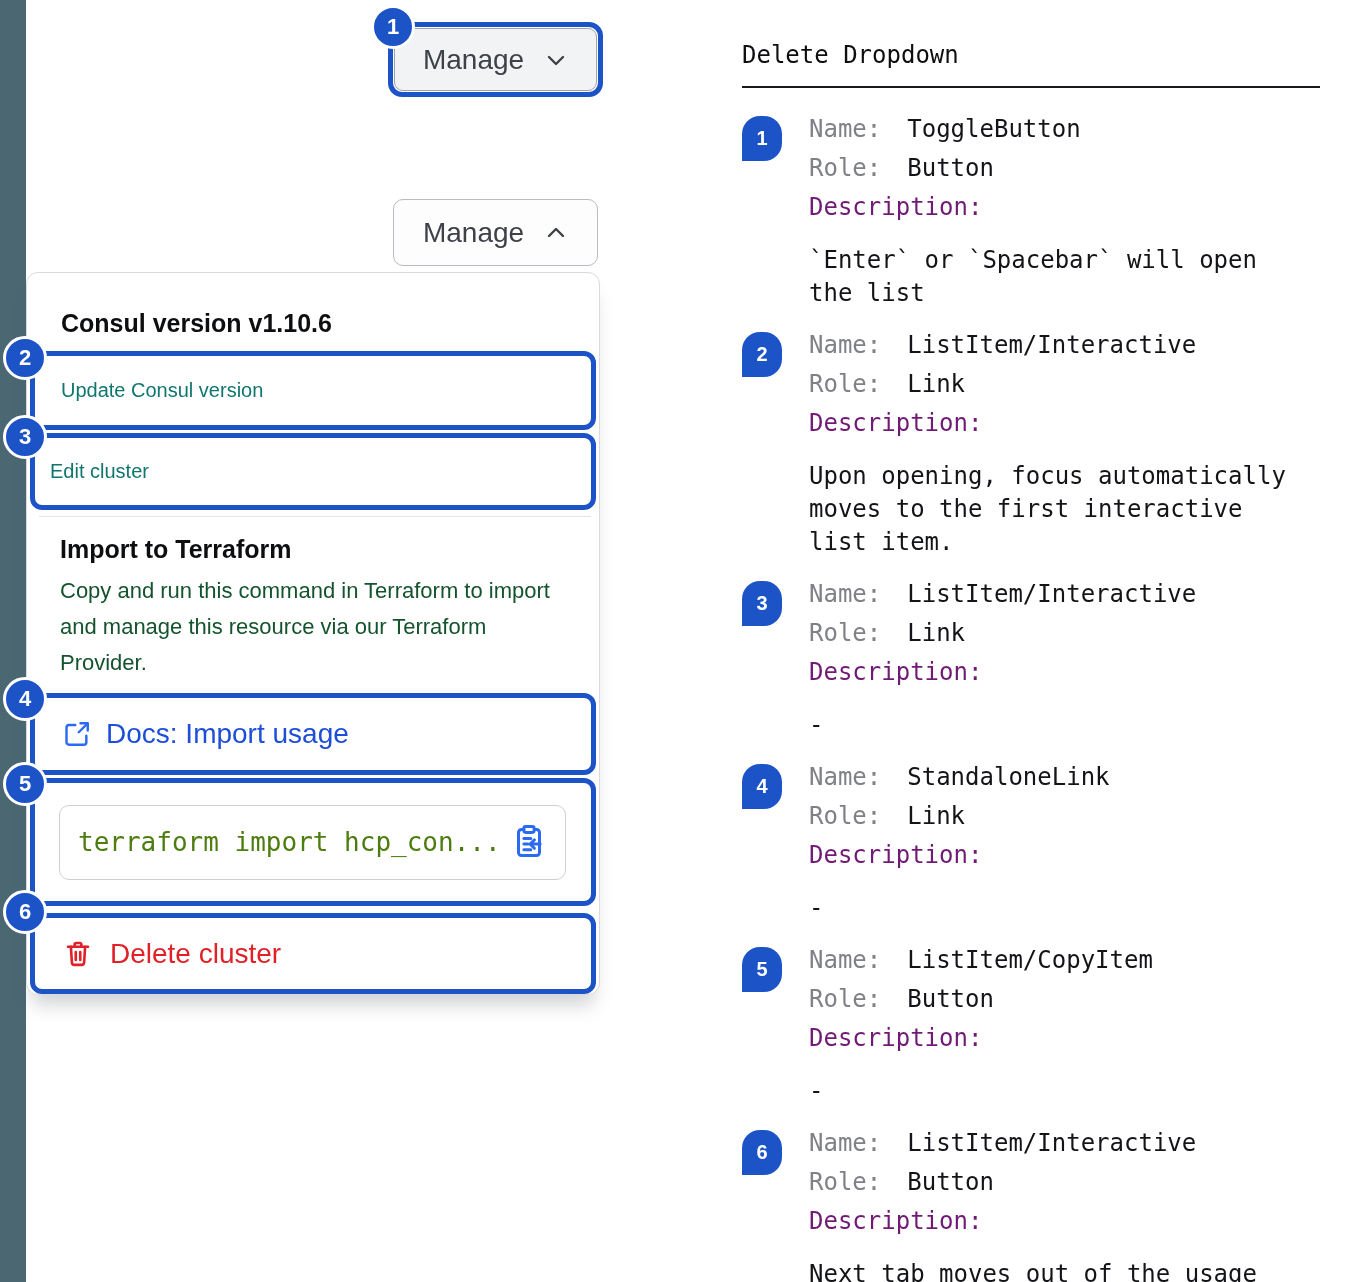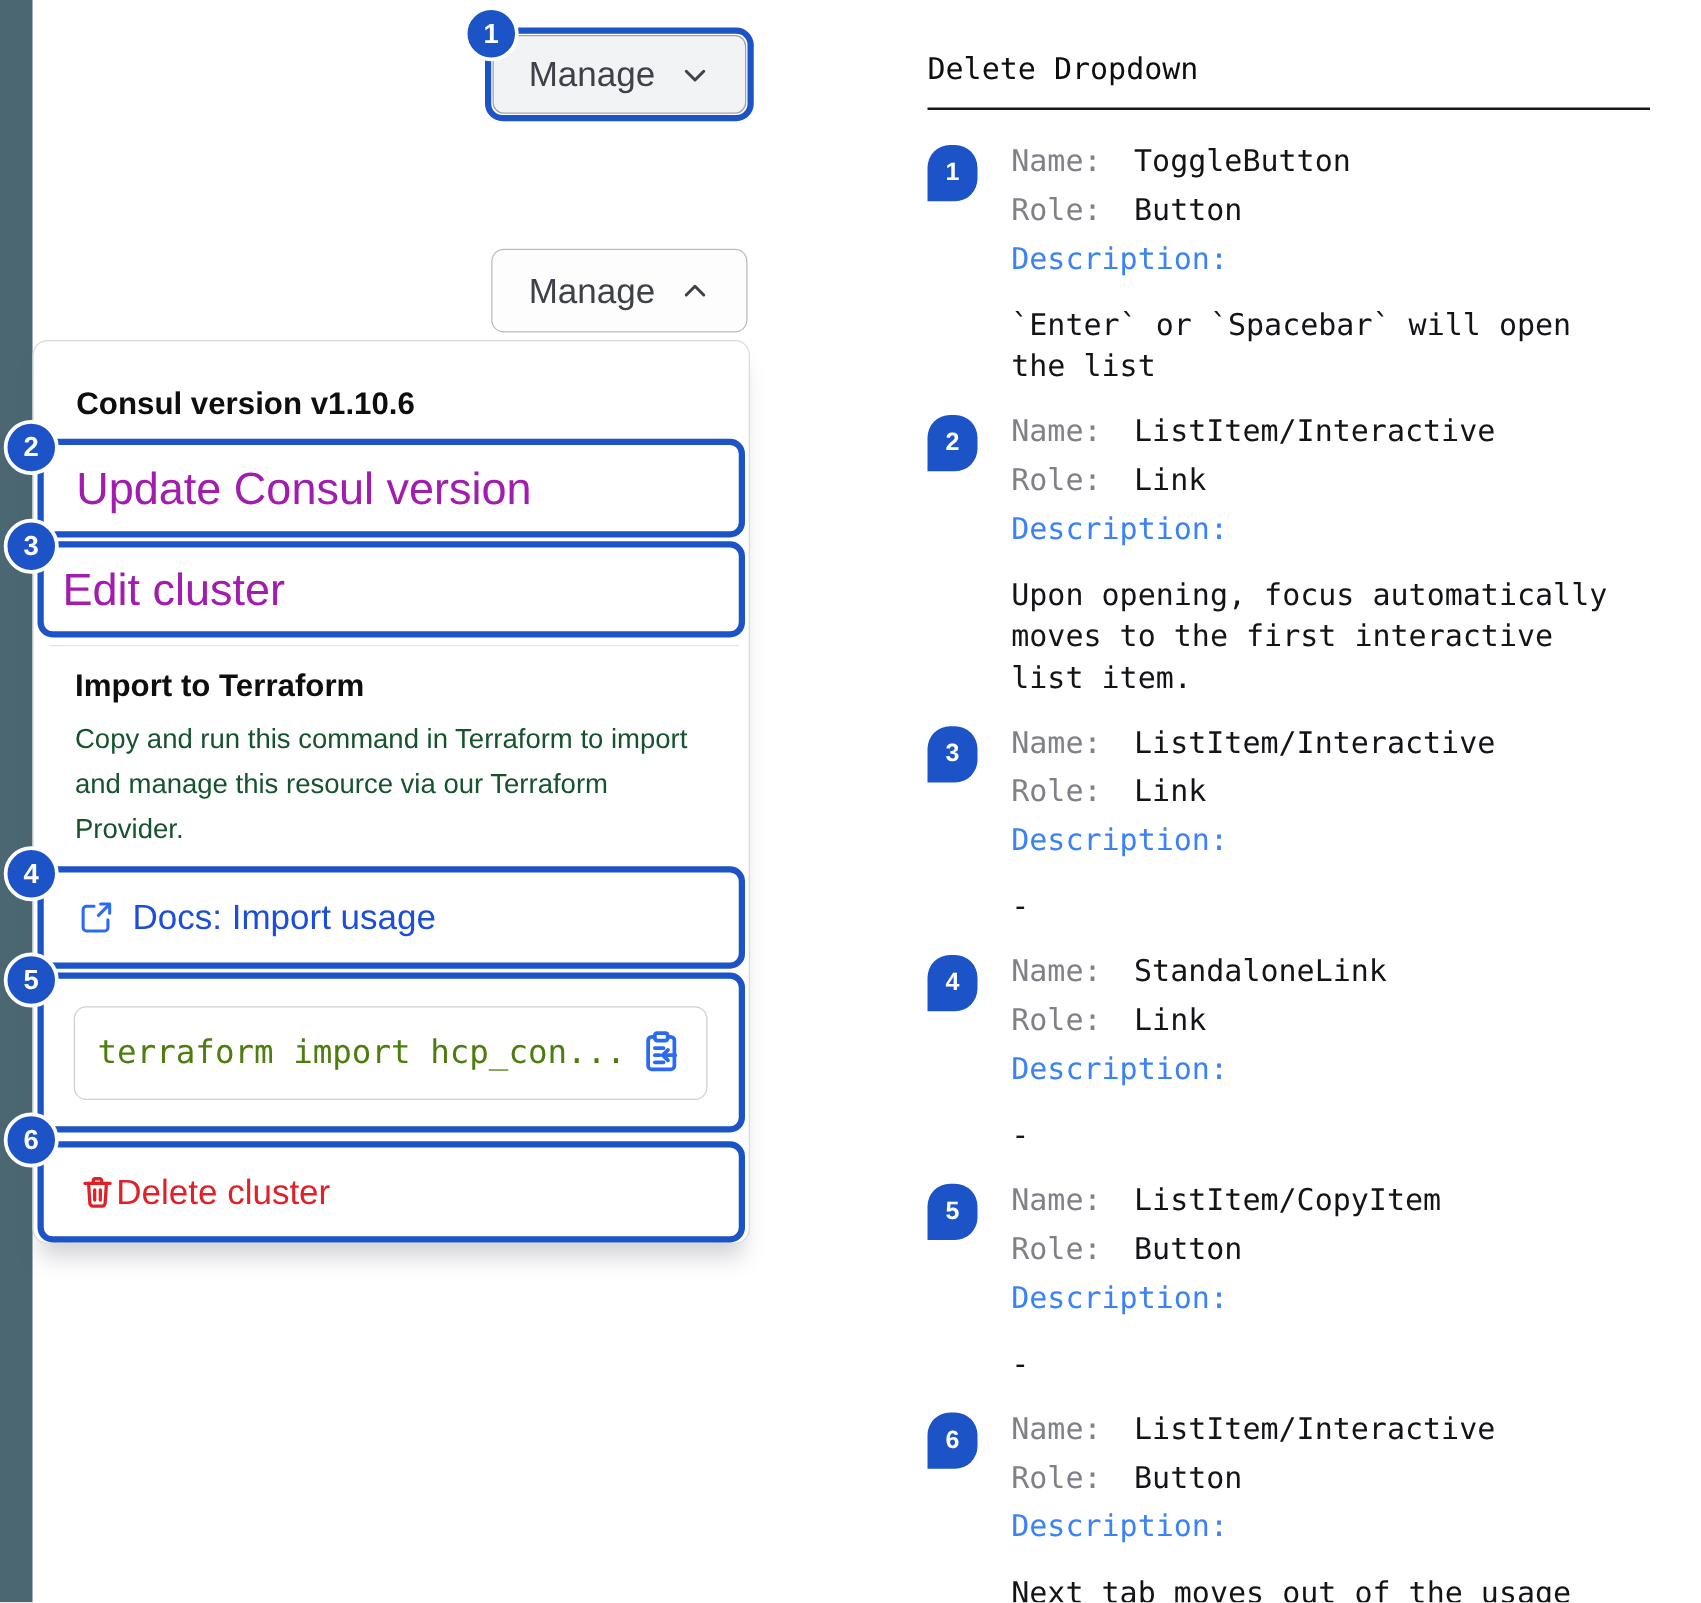--- a/index.html
+++ b/index.html
@@ -45,22 +45,22 @@
   .dd-version { position:absolute; left:34px; top:36px; font-size:25px; font-weight:bold; color:#0d0e10; }
   .focus-ring {
     position:absolute; left:3px; width:566px;
     border:5px solid #1c53c7; border-radius:12px;
     display:flex; align-items:center;
   }
   .ring-update { top:78px;  height:79px; padding-left:26px; }
   .ring-edit   { top:160px; height:77px; padding-left:15px; }
   .ring-docs   { top:420px; height:82px; padding-left:28px; gap:15px; }
   .ring-copy   { top:505px; height:128px; padding:0 25px 0 24px; }
-  .ring-delete { top:640px; height:81px; padding-left:28px; }
-  .dd-item-label { font-size:36px; color:#a21caf; }
+  .ring-delete { top:640px; height:81px; padding-left:28px; gap:17px; }
+  .dd-item-label { font-size:20px; color:#0f766e; }
   .dd-divider { position:absolute; left:12px; top:243px; width:552px; height:1px; background:#e4e5e8; }
   .dd-import-title { position:absolute; left:33px; top:262px; font-size:25px; font-weight:bold; color:#0d0e10; }
   .dd-import-desc  { position:absolute; left:33px; top:300px; width:490px; font-size:22px; line-height:36px; color:#14532d; }
   .docs-link-label { font-size:28px; font-weight:500; color:#1d4ed8; }
   .code-field {
     flex:1; height:75px; border:1.5px solid #cdd0d5; border-radius:10px; background:#ffffff;
     display:flex; align-items:center; justify-content:space-between; padding:0 18px 0 18px;
   }
   .code-text { font-family:"DejaVu Sans Mono","Liberation Mono",monospace; font-size:26px; color:#4d7c0f; white-space:nowrap; }
   .delete-label { font-size:28px; font-weight:500; color:#e02128; }
@@ -77,21 +77,21 @@
   .badge-tag {
     flex:0 0 40px; width:40px; height:45px; margin-top:6px; margin-right:27px;
     background:#1c53c7; border-radius:18px 18px 18px 0;
     color:#ffffff; font-size:20px; font-weight:bold;
     font-family:"Liberation Sans","DejaVu Sans",sans-serif;
     display:flex; align-items:center; justify-content:center;
   }
   .spec-body { width:498px; font-size:24px; }
   .spec-row { line-height:39px; white-space:nowrap; }
   .spec-label { color:#7f8187; margin-right:26px; }
-  .spec-label-solo { color:#3b82f6; }
+  .spec-label-solo { color:#701a75; }
   .spec-desc { margin-top:17px; line-height:33px; color:#131417; }
 
   svg { display:block; }
 </style>
 </head>
 <body>
 
 <div class="page">
 
   <div class="side-strip"></div>

